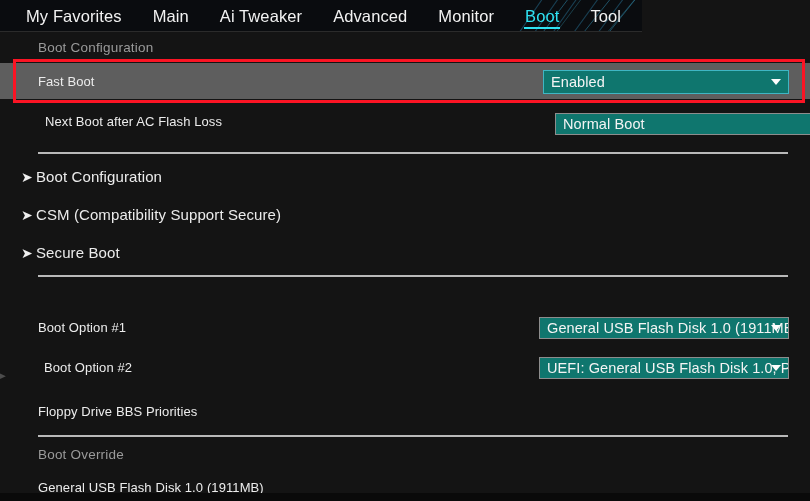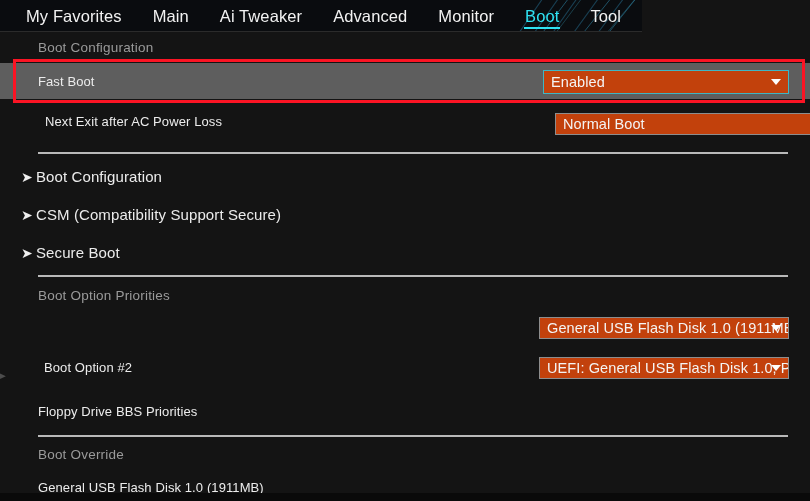--- a/index.html
+++ b/index.html
@@ -108,21 +108,21 @@
     left: 13px; top: 27px;
     width: 792px; height: 44px;
     border: 3px solid #fb1424;
     pointer-events: none;
   }
 
   
   .dd {
     position: absolute;
     height: 22px;
-    background: #c2410c;
+    background: #0f766e;
     border: 1px solid #8d8d8d;
     display: flex;
     align-items: center;
     overflow: hidden;
     cursor: pointer;
   }
   .dd.cyan {
     border-color: #3fb6c4;
     height: 24px;
   }
@@ -235,21 +235,21 @@
     <div class="sect-head" style="top:8px;">Boot Configuration</div>
 
     <div class="row-label" style="left:38px; top:42px;">Fast Boot</div>
     <div class="dd cyan" style="left:543px; top:38px; width:246px;">
       <span class="val">Enabled</span>
       <span class="caret"></span>
     </div>
 
     <div id="redbox"></div>
 
-    <div class="row-label" style="left:45px; top:82px;">Next Exit after AC Power Loss</div>
+    <div class="row-label" style="left:45px; top:82px;">Next Boot after AC Flash Loss</div>
     <div class="dd" style="left:555px; top:81px; width:278px;">
       <span class="val">Normal Boot</span>
       <span class="caret"></span>
     </div>
 
     <div class="divider" style="top:120px;"></div>
 
     <div class="submenu" style="top:136px;">
       <span class="arw">➤</span>
       <span class="txt">Boot Configuration</span>
@@ -258,22 +258,22 @@
       <span class="arw">➤</span>
       <span class="txt">CSM (Compatibility Support Secure)</span>
     </div>
     <div class="submenu" style="top:212px;">
       <span class="arw">➤</span>
       <span class="txt">Secure Boot</span>
     </div>
 
     <div class="divider" style="top:243px;"></div>
 
-    <div class="sect-head" style="top:256px;">Boot Option Priorities</div>
-
+
+    <div class="row-label" style="left:38px; top:288px;">Boot Option #1</div>
     <div class="dd" style="left:539px; top:285px; width:250px;">
       <span class="val">General USB Flash Disk 1.0  (1911MB)</span>
       <span class="caret"></span>
     </div>
 
     <div class="row-label" style="left:44px; top:328px;">Boot Option #2</div>
     <div class="dd" style="left:539px; top:325px; width:250px;">
       <span class="val">UEFI: General USB Flash Disk 1.0, Partition 1 (1911MB)</span>
       <span class="caret"></span>
     </div>

